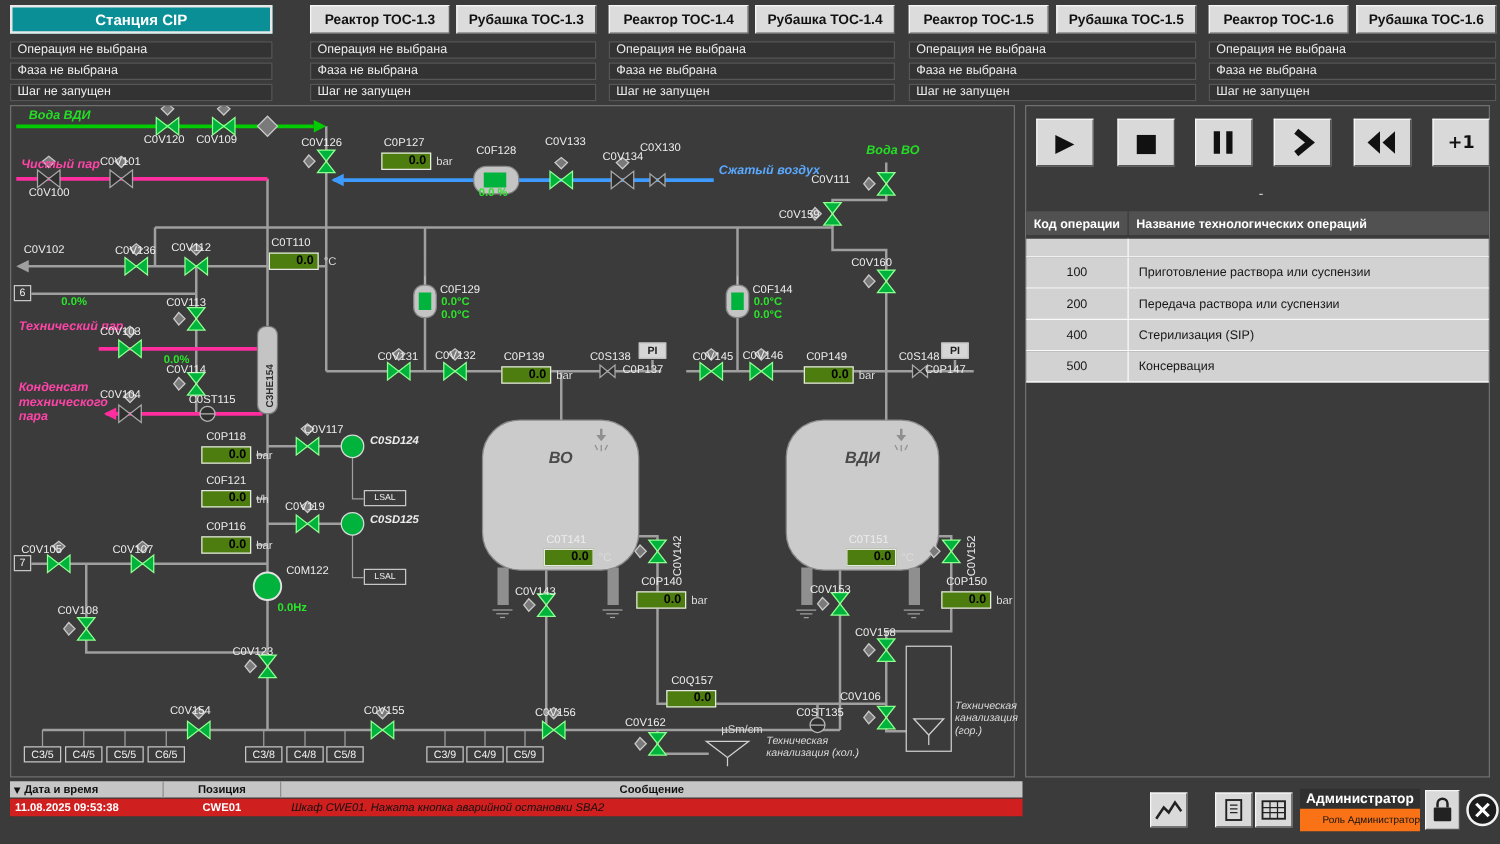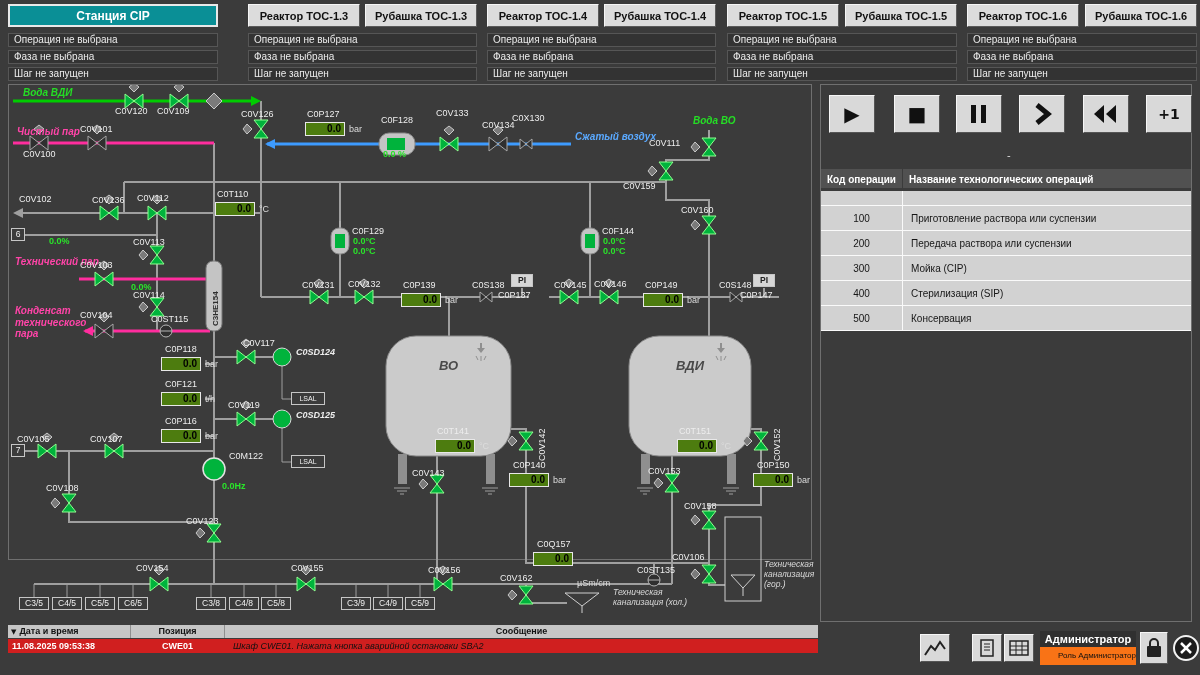--- a/index.html
+++ b/index.html
@@ -5,21 +5,21 @@
 *{box-sizing:border-box;margin:0;padding:0}
 html,body{width:1200px;height:675px}
 body{background:#3b3b3b;font-family:"Liberation Sans",sans-serif;position:relative;overflow:hidden;color:#fff}
 
 .btn{position:absolute;top:4px;height:23px;width:112px;background:#dcdcdc;border:1px solid #5a5a5a;border-top-color:#f5f5f5;border-left-color:#f5f5f5;font-family:"Liberation Sans",sans-serif;font-weight:bold;font-size:11px;color:#111;cursor:pointer}
 .btn.station{left:8px;width:210px;background:#0a8f96;color:#fff;border:2px solid #e9e9e9;font-size:12px}
 
 .scol{position:absolute;top:33px}
 .scell{height:14px;margin-bottom:3px;background:#333;border:1px solid #565656;font-size:10px;line-height:12px;padding-left:5px;color:#ececec;white-space:nowrap;overflow:hidden}
 
-.diagram{position:absolute;left:8px;top:84px;width:804px;height:476px;border:1px solid #6f6f6f}
+.diagram{position:absolute;left:8px;top:84px;width:804px;height:538px;border:1px solid #6f6f6f}
 #dg-base{position:absolute;left:0;top:0}
 #dg-overlay{position:absolute;left:0;top:0;width:804px;height:538px}
 .ab{position:absolute;white-space:nowrap;line-height:1.15}
 .tg{font-size:9px;color:#ededed}
 .tg.dv{font-style:italic;font-weight:bold}
 .un{color:#dcdcdc}
 .gv{font-size:9px;color:#2ae42a;font-weight:bold}
 .sg{font-size:10px;color:#25dd25;font-weight:bold;font-style:italic}
 .sm{font-size:10px;color:#ff44a8;font-weight:bold;font-style:italic;white-space:normal}
 .sb{font-size:10px;color:#5aa9ff;font-weight:bold;font-style:italic}
@@ -432,21 +432,21 @@
         <div class="ab tg" style="left: 106px; top: 21px;">C0V120</div>
         <div class="ab tg" style="left: 148px; top: 21px;">C0V109</div>
         <div class="ab tg" style="left: 232px; top: 24px;">C0V126</div>
         <div class="ab tg" style="left: 14px; top: 64px;">C0V100</div>
         <div class="ab tg" style="left: 71px; top: 39px;">C0V101</div>
         <div class="ab tg" style="left: 372px; top: 30px;">C0F128</div>
         <div class="ab tg" style="left: 427px; top: 23px;">C0V133</div>
         <div class="ab tg" style="left: 473px; top: 35px;">C0V134</div>
         <div class="ab tg" style="left: 503px; top: 28px;">C0X130</div>
         <div class="ab tg" style="left: 640px; top: 53px;">C0V111</div>
-        <div class="ab tg" style="left: 614px; top: 96px; text-align: right;">C0V159</div>
+        <div class="ab tg" style="left: 614px; top: 81px; text-align: right;">C0V159</div>
         <div class="ab tg" style="left: 672px; top: 120px;">C0V160</div>
         <div class="ab tg" style="left: 10px; top: 109px;">C0V102</div>
         <div class="ab tg" style="left: 83px; top: 110px;">C0V136</div>
         <div class="ab tg" style="left: 128px; top: 108px;">C0V112</div>
         <div class="ab tg" style="left: 124px; top: 152px;">C0V113</div>
         <div class="ab tg" style="left: 71px; top: 175px;">C0V103</div>
         <div class="ab tg" style="left: 124px; top: 205px;">C0V114</div>
         <div class="ab tg" style="left: 71px; top: 225px;">C0V104</div>
         <div class="ab tg" style="left: 142px; top: 229px;">C0ST115</div>
         <div class="ab tg" style="left: 234px; top: 253px;">C0V117</div>
@@ -574,24 +574,20 @@
       </div>
       <div class="oprow">
         <div class="opc1">100</div>
         <div class="opc2">Приготовление раствора или суспензии</div>
       </div>
       <div class="oprow">
         <div class="opc1">200</div>
         <div class="opc2">Передача раствора или суспензии</div>
       </div>
       <div class="oprow">
-        <div class="opc1">300</div>
-        <div class="opc2">Мойка (CIP)</div>
-      </div>
-      <div class="oprow">
         <div class="opc1">400</div>
         <div class="opc2">Стерилизация (SIP)</div>
       </div>
       <div class="oprow">
         <div class="opc1">500</div>
         <div class="opc2">Консервация</div>
       </div>
     </div>
   </div>
 

